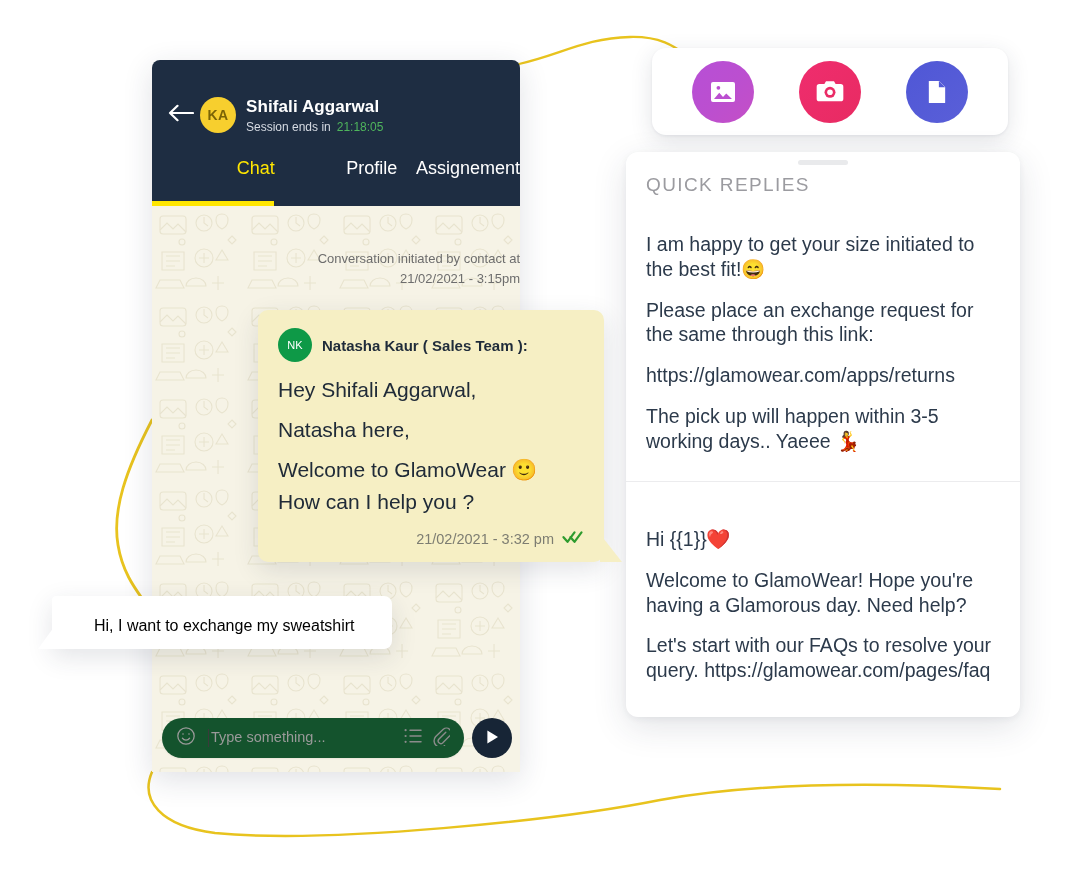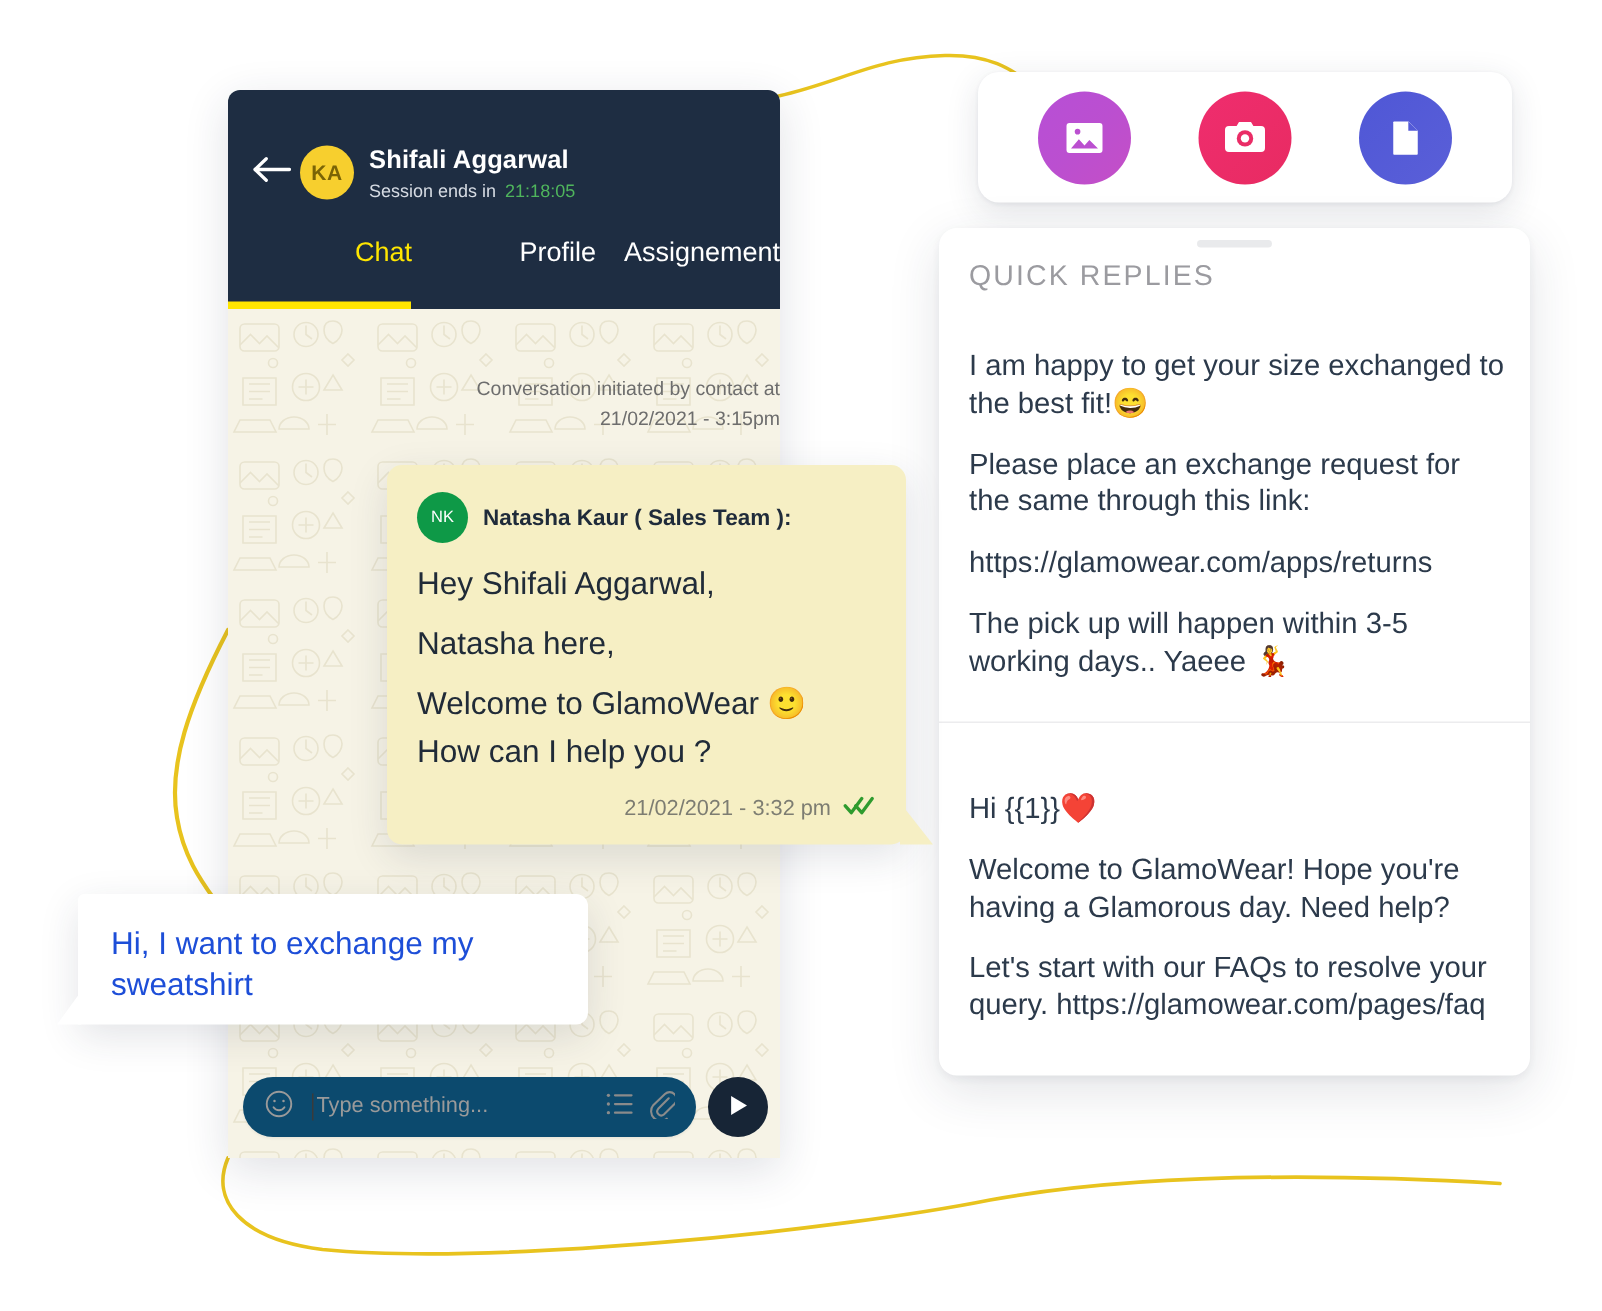--- a/index.html
+++ b/index.html
@@ -113,21 +113,21 @@
     position: absolute; left: 0; right: 0; top: 43px;
     text-align: right; font-size: 13px; color: #6d6d6d; line-height: 1.55;
   }
 
   
   .composer {
     position: absolute; left: 0; right: 0; bottom: 0; height: 68px;
     display: flex; align-items: center; padding: 0 8px 0 10px; gap: 8px;
   }
   .composer-field {
-    flex: 1 1 auto; height: 40px; background: #0c4a6e; border-radius: 20px;
+    flex: 1 1 auto; height: 40px; background: #14532d; border-radius: 20px;
     display: flex; align-items: center; padding: 0 14px; gap: 10px;
     box-shadow: 0 1px 2px rgba(0,0,0,.06);
   }
   .ci { flex: 0 0 auto; cursor: pointer; display: block; }
   .type-placeholder {
     flex: 1 1 auto; font-size: 14.5px; color: #9a9a9a;
     border-left: 1.5px solid #3a3a3a; padding-left: 2px; margin-left: 2px;
     line-height: 1.2; white-space: nowrap; overflow: hidden;
   }
   .send-btn {
@@ -167,21 +167,21 @@
   .bubble-in {
     position: absolute; left: 52px; top: 596px; width: 340px;
     background: #ffffff; border-radius: 4px 8px 8px 0; padding: 20px 22px 12px;
     box-shadow: 0 8px 26px rgba(35,45,70,.13);
   }
   .bubble-in::after {
     content:""; position:absolute; left: -14px; bottom: 0;
     border-right: 16px solid #ffffff;
     border-top: 22px solid transparent;
   }
-  .bubble-in .msg-line { font-size: 21px; color: #1d4ed8; line-height: 1.3; margin-bottom: 0; }
+  .bubble-in .msg-line { font-size: 16px; color: #000000; line-height: 1.3; margin-bottom: 0; margin-left: 20px; }
   .bubble-in .meta-row { margin-top: 8px; }
 </style>
 </head>
 <body>
 
 <div id="stage">
 
   <svg class="yellow-lines" width="1068" height="874" viewBox="0 0 1068 874">
     <path d="M519 64 C 560 55, 585 38, 630 37 C 668 36, 680 52, 700 64" fill="none" stroke="#e8c31e" stroke-width="2.3" stroke-linecap="round"></path>
     <path d="M152 420 C 126 470, 112 510, 118 545 C 124 582, 146 600, 152 614" fill="none" stroke="#e8c31e" stroke-width="2.8" stroke-linecap="round"></path>
@@ -216,21 +216,21 @@
         </svg>
       </span>
     </button>
   </div>
 
   <div class="qr-panel">
     <div class="qr-handle"></div>
     <div class="qr-title">QUICK REPLIES</div>
 
     <div class="qr-block one">
-      <div class="qr-line">I am happy to get your size exchanged to the best fit!😄</div>
+      <div class="qr-line">I am happy to get your size initiated to the best fit!😄</div>
       <div class="qr-line">Please place an exchange request for the same through this link:</div>
       <div class="qr-line">https://glamowear.com/apps/returns</div>
       <div class="qr-line">The pick up will happen within 3-5 working days.. Yaeee 💃</div>
     </div>
 
     <div class="qr-divider"></div>
 
     <div class="qr-block two">
       <div class="qr-line">Hi {{1}}❤️</div>
       <div class="qr-line">Welcome to GlamoWear! Hope you're having a Glamorous day. Need help?</div>

